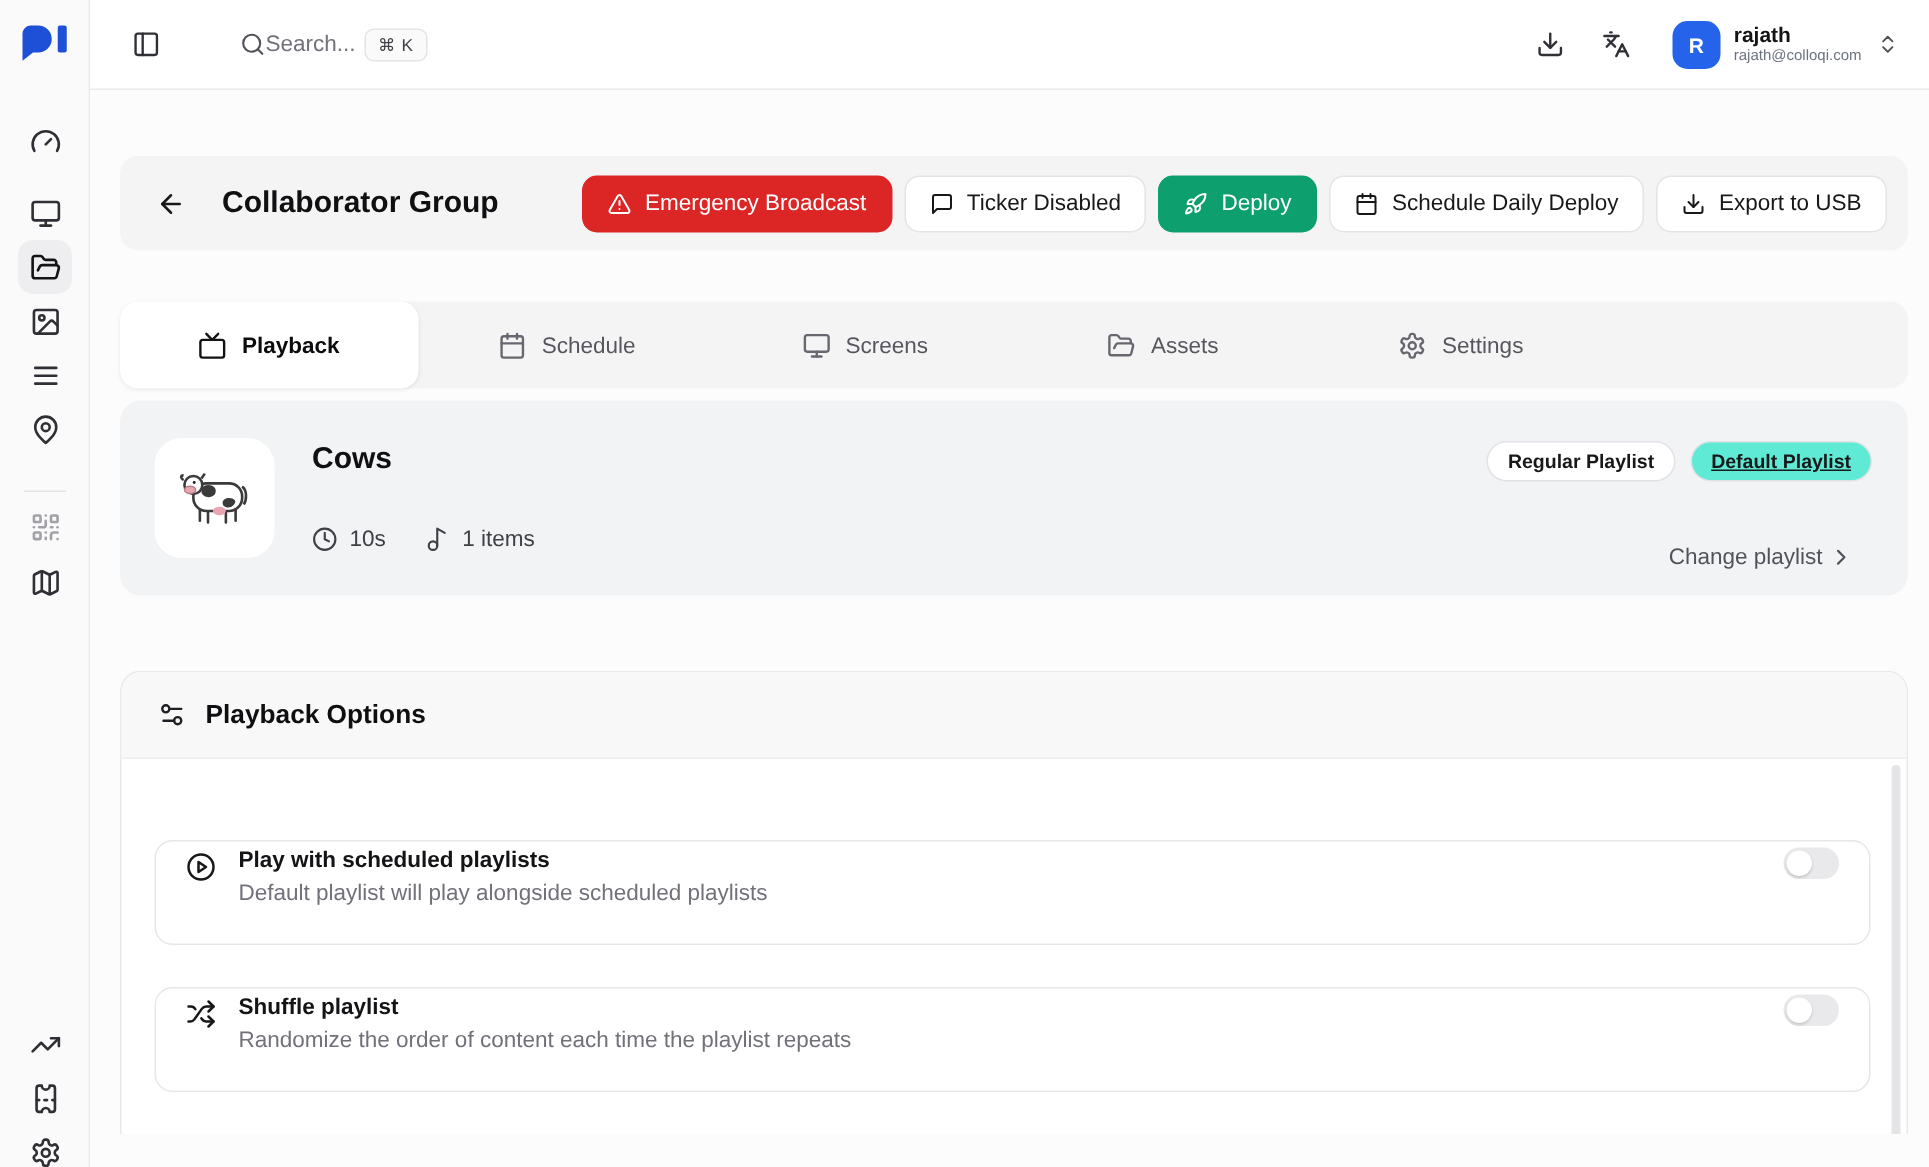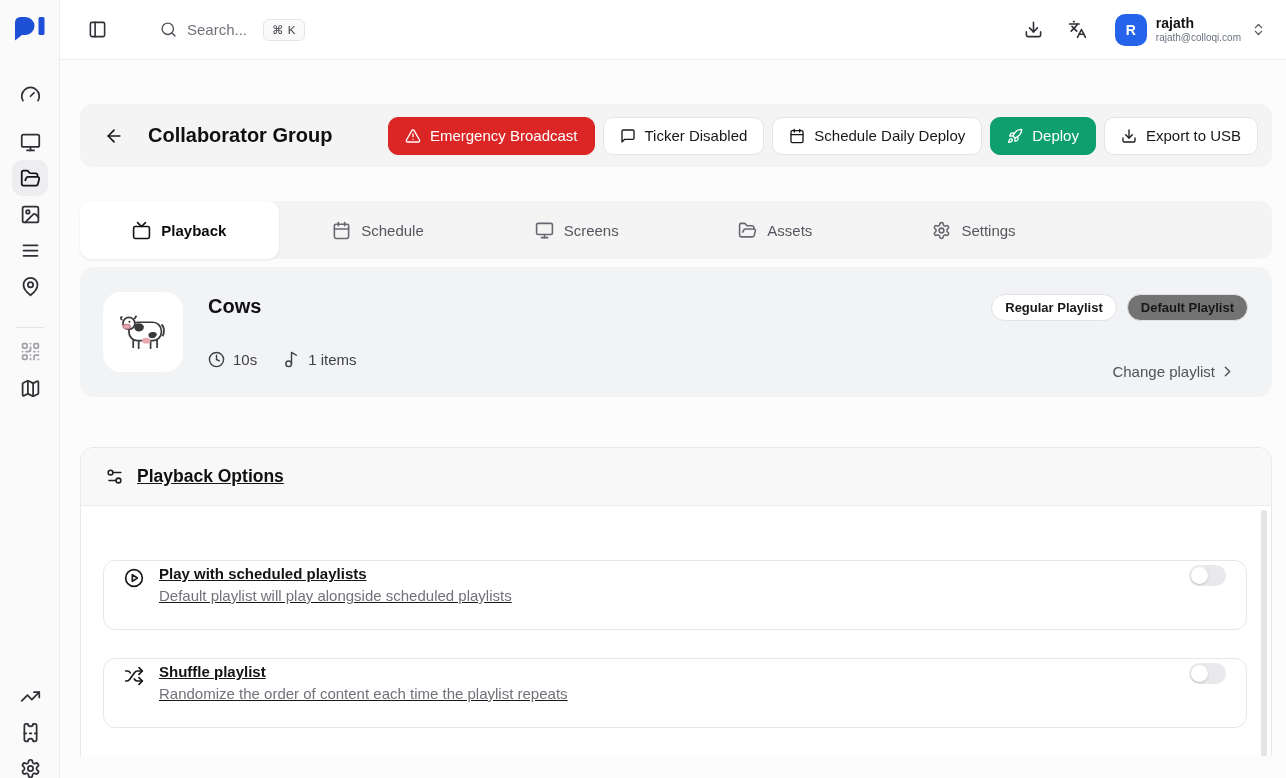--- a/index.html
+++ b/index.html
@@ -17,21 +17,21 @@
   .side-btn { position:absolute; left:12px; width:36px; height:36px; display:flex; align-items:center; justify-content:center; border-radius:10px; color:#2f2f35; cursor:pointer; background:transparent; }
   .side-btn .ic { width:21px; height:21px; }
   .side-btn.active { background:#eeeef0; color:#141416; }
   .side-btn.dim { color:#a1a1aa; }
   .side-div { position:absolute; left:16px; width:28px; height:1px; background:#e4e4e7; }
 
   
   .topbar { position:absolute; left:60px; right:0; top:0; height:60px; background:#fff; border-bottom:1px solid #ececef; display:flex; align-items:center; padding:0 20px 0 18px; }
   .tb-icon-btn { width:38px; height:38px; display:flex; align-items:center; justify-content:center; color:#2f2f35; border-radius:8px; cursor:pointer; }
   .tb-icon-btn .ic { width:19px; height:19px; }
-  .search { display:flex; align-items:center; margin-left:44px; gap:10px; cursor:text; }
+  .search { display:flex; align-items:center; margin-left:44px; cursor:text; }
   .search .ic { width:17px; height:17px; color:#52525b; }
   .search-text { font-size:15px; color:#71717a; }
   .kbd { margin-left:6px; border:1px solid #e4e4e7; background:#fafafa; border-radius:6px; padding:3px 8px; font-size:11.5px; color:#3f3f46; letter-spacing:.5px; }
   .tb-right { margin-left:auto; display:flex; align-items:center; }
   .user-menu { display:flex; align-items:center; margin-left:18px; cursor:pointer; }
   .avatar { width:32px; height:32px; border-radius:10px; background:#2563eb; color:#fff; font-size:14px; font-weight:700; display:flex; align-items:center; justify-content:center; }
   .user-meta { margin-left:9px; line-height:1.18; }
   .user-name { font-size:14px; font-weight:700; color:#141416; }
   .user-email { font-size:10px; color:#6b7280; }
   .chevrons { margin-left:10px; color:#52525b; }
@@ -57,26 +57,26 @@
 
   
   .playlist-card { position:absolute; left:80px; top:267px; width:1192px; height:130px; background:#f2f3f5; border-radius:14px; }
   .thumb { position:absolute; left:23px; top:25px; width:80px; height:80px; background:#fff; border-radius:18px; display:flex; align-items:center; justify-content:center; }
   .pl-title { position:absolute; left:128px; top:28px; font-size:20px; font-weight:700; color:#101012; }
   .pl-meta { position:absolute; left:128px; top:84px; display:flex; align-items:center; gap:26px; }
   .meta-item { display:flex; align-items:center; gap:8px; font-size:15px; color:#3f3f46; }
   .meta-item .ic { width:17px; height:17px; }
   .badges { position:absolute; right:24px; top:27px; display:flex; gap:10px; }
   .badge { height:27px; display:flex; align-items:center; padding:0 13px; border-radius:999px; background:#fff; border:1px solid #e1e1e6; font-size:13px; font-weight:600; color:#18181b; }
-  .badge.muted { background:#737373; }
+  .badge.muted { background:#5eead4;text-decoration:underline; }
   .change-link { position:absolute; right:36px; bottom:17px; display:flex; align-items:center; gap:4px; font-size:15px; color:#52525b; cursor:pointer; }
   .change-link .ic { width:17px; height:17px; }
 
   
-  .section { position:absolute; left:80px; top:447px; width:1192px; height:309px; background:#fff; border:1px solid #e9e9ec; border-bottom:none; border-radius:14px 14px 0 0; overflow:hidden;text-decoration:underline; }
+  .section { position:absolute; left:80px; top:447px; width:1192px; height:309px; background:#fff; border:1px solid #e9e9ec; border-bottom:none; border-radius:14px 14px 0 0; overflow:hidden; }
   .section-head { height:58px; background:#f8f8f9; border-bottom:1px solid #ededf0; display:flex; align-items:center; gap:13px; padding:0 24px; }
   .section-head .ic { width:19px; height:19px; color:#1f1f24; }
   .section-title { font-size:17.5px; font-weight:700; color:#0f0f11; }
   .section-body { position:relative; height:272px; overflow:hidden; }
   .opt-row { margin:28px 24px 0 22px; border:1px solid #e7e7ea; border-radius:12px; background:#fff; display:flex; align-items:flex-start; padding:4px 20px; min-height:70px; }
   .opt-row.first { margin-top:54px; }
   .opt-icon { width:20px; height:20px; color:#18181b; margin-top:3px; flex:none; }
   .opt-text { margin-left:15px; }
   .opt-label { font-size:15px; font-weight:600; color:#141417; }
   .opt-desc { margin-top:5px; font-size:15px; color:#71717a; }
@@ -356,31 +356,31 @@
           <use href="#i-alert"></use>
         </svg>
       <span>Emergency Broadcast</span>
     </button>
     <button class="btn">
       <svg class="ic">
           <use href="#i-message"></use>
         </svg>
       <span>Ticker Disabled</span>
     </button>
+    <button class="btn btn-success">
+      <svg class="ic">
+          <use href="#i-rocket"></use>
+        </svg>
+      <span>Deploy</span>
+    </button>
     <button class="btn">
       <svg class="ic">
           <use href="#i-calendar"></use>
         </svg>
       <span>Schedule Daily Deploy</span>
-    </button>
-    <button class="btn btn-success">
-      <svg class="ic">
-          <use href="#i-rocket"></use>
-        </svg>
-      <span>Deploy</span>
     </button>
     <button class="btn">
       <svg class="ic">
           <use href="#i-download"></use>
         </svg>
       <span>Export to USB</span>
     </button>
   </div>
 </section>
 

